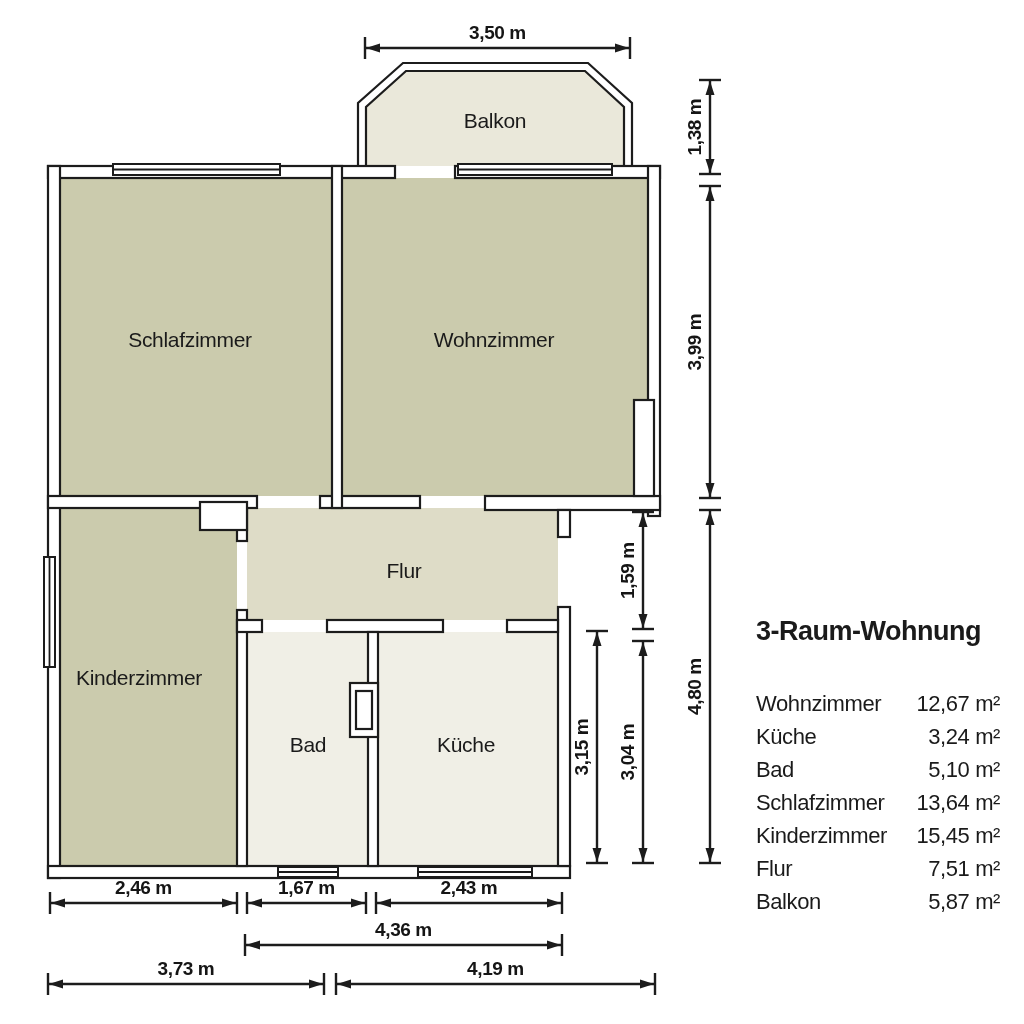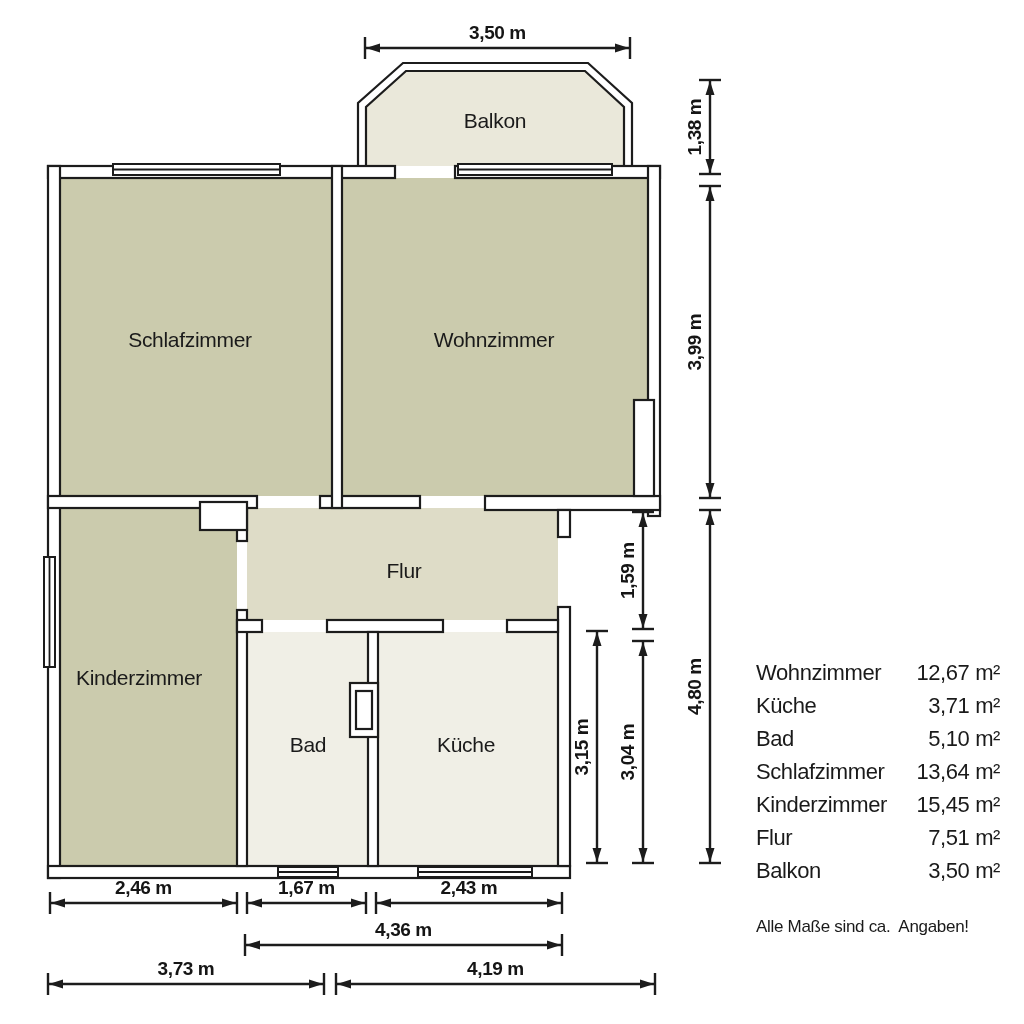--- a/index.html
+++ b/index.html
@@ -204,45 +204,45 @@
           <line x1="336" y1="973" x2="336" y2="995" class="dl"></line>
           <line x1="655" y1="973" x2="655" y2="995" class="dl"></line>
           <polygon points="337,984 351,979.5 351,988.5" class="da"></polygon>
           <polygon points="654,984 640,979.5 640,988.5" class="da"></polygon>
           <text x="495.5" y="975" class="dim-label">4,19 m</text>
         </g>
       </g>
   </svg>
 
   <div class="legend">
+    <div class="legend-title">3-Raum-Wohnung</div>
     <div class="legend-rows">
       <div class="legend-row">
         <span>Wohnzimmer</span>
           <span>12,67 m²</span>
       </div>
       <div class="legend-row">
         <span>Küche</span>
-          <span>3,71 m²</span>
+          <span>3,24 m²</span>
       </div>
       <div class="legend-row">
         <span>Bad</span>
           <span>5,10 m²</span>
       </div>
       <div class="legend-row">
         <span>Schlafzimmer</span>
           <span>13,64 m²</span>
       </div>
       <div class="legend-row">
         <span>Kinderzimmer</span>
           <span>15,45 m²</span>
       </div>
       <div class="legend-row">
         <span>Flur</span>
           <span>7,51 m²</span>
       </div>
       <div class="legend-row">
         <span>Balkon</span>
-          <span>3,50 m²</span>
+          <span>5,87 m²</span>
       </div>
     </div>
-    <div class="legend-note">Alle Maße sind ca.  Angaben!</div>
   </div>
 </div>
 
 </body></html>

